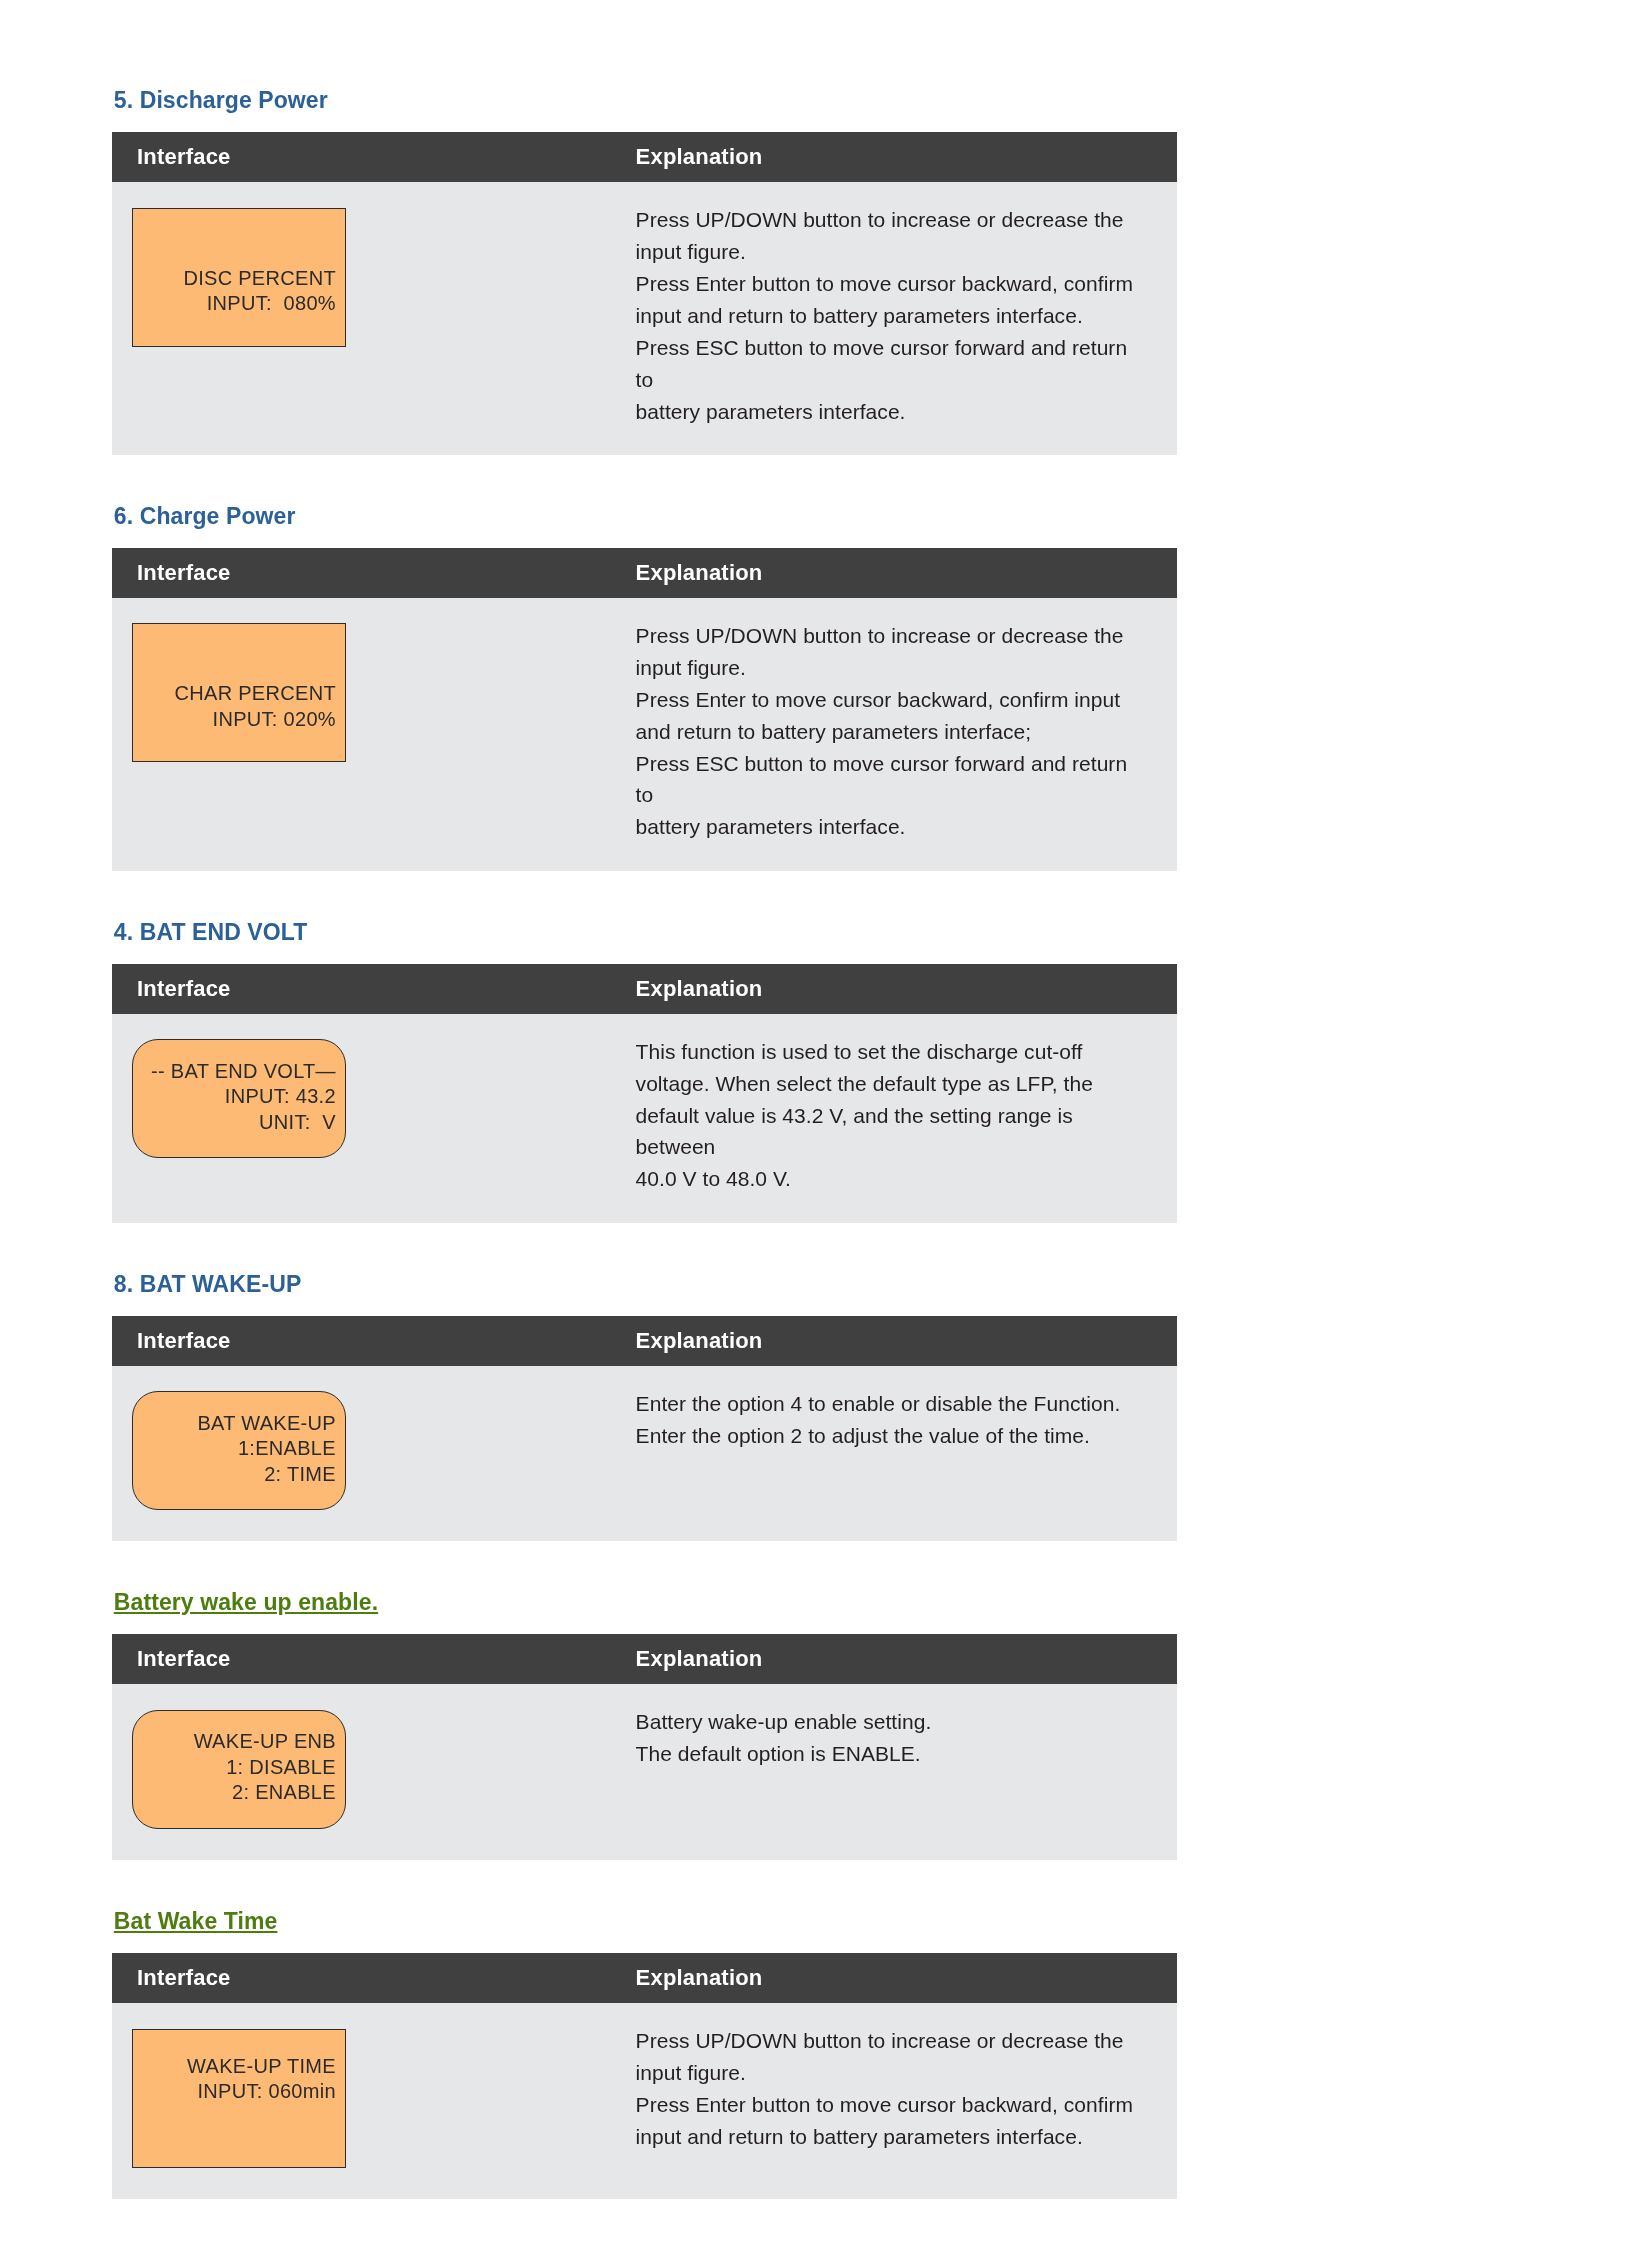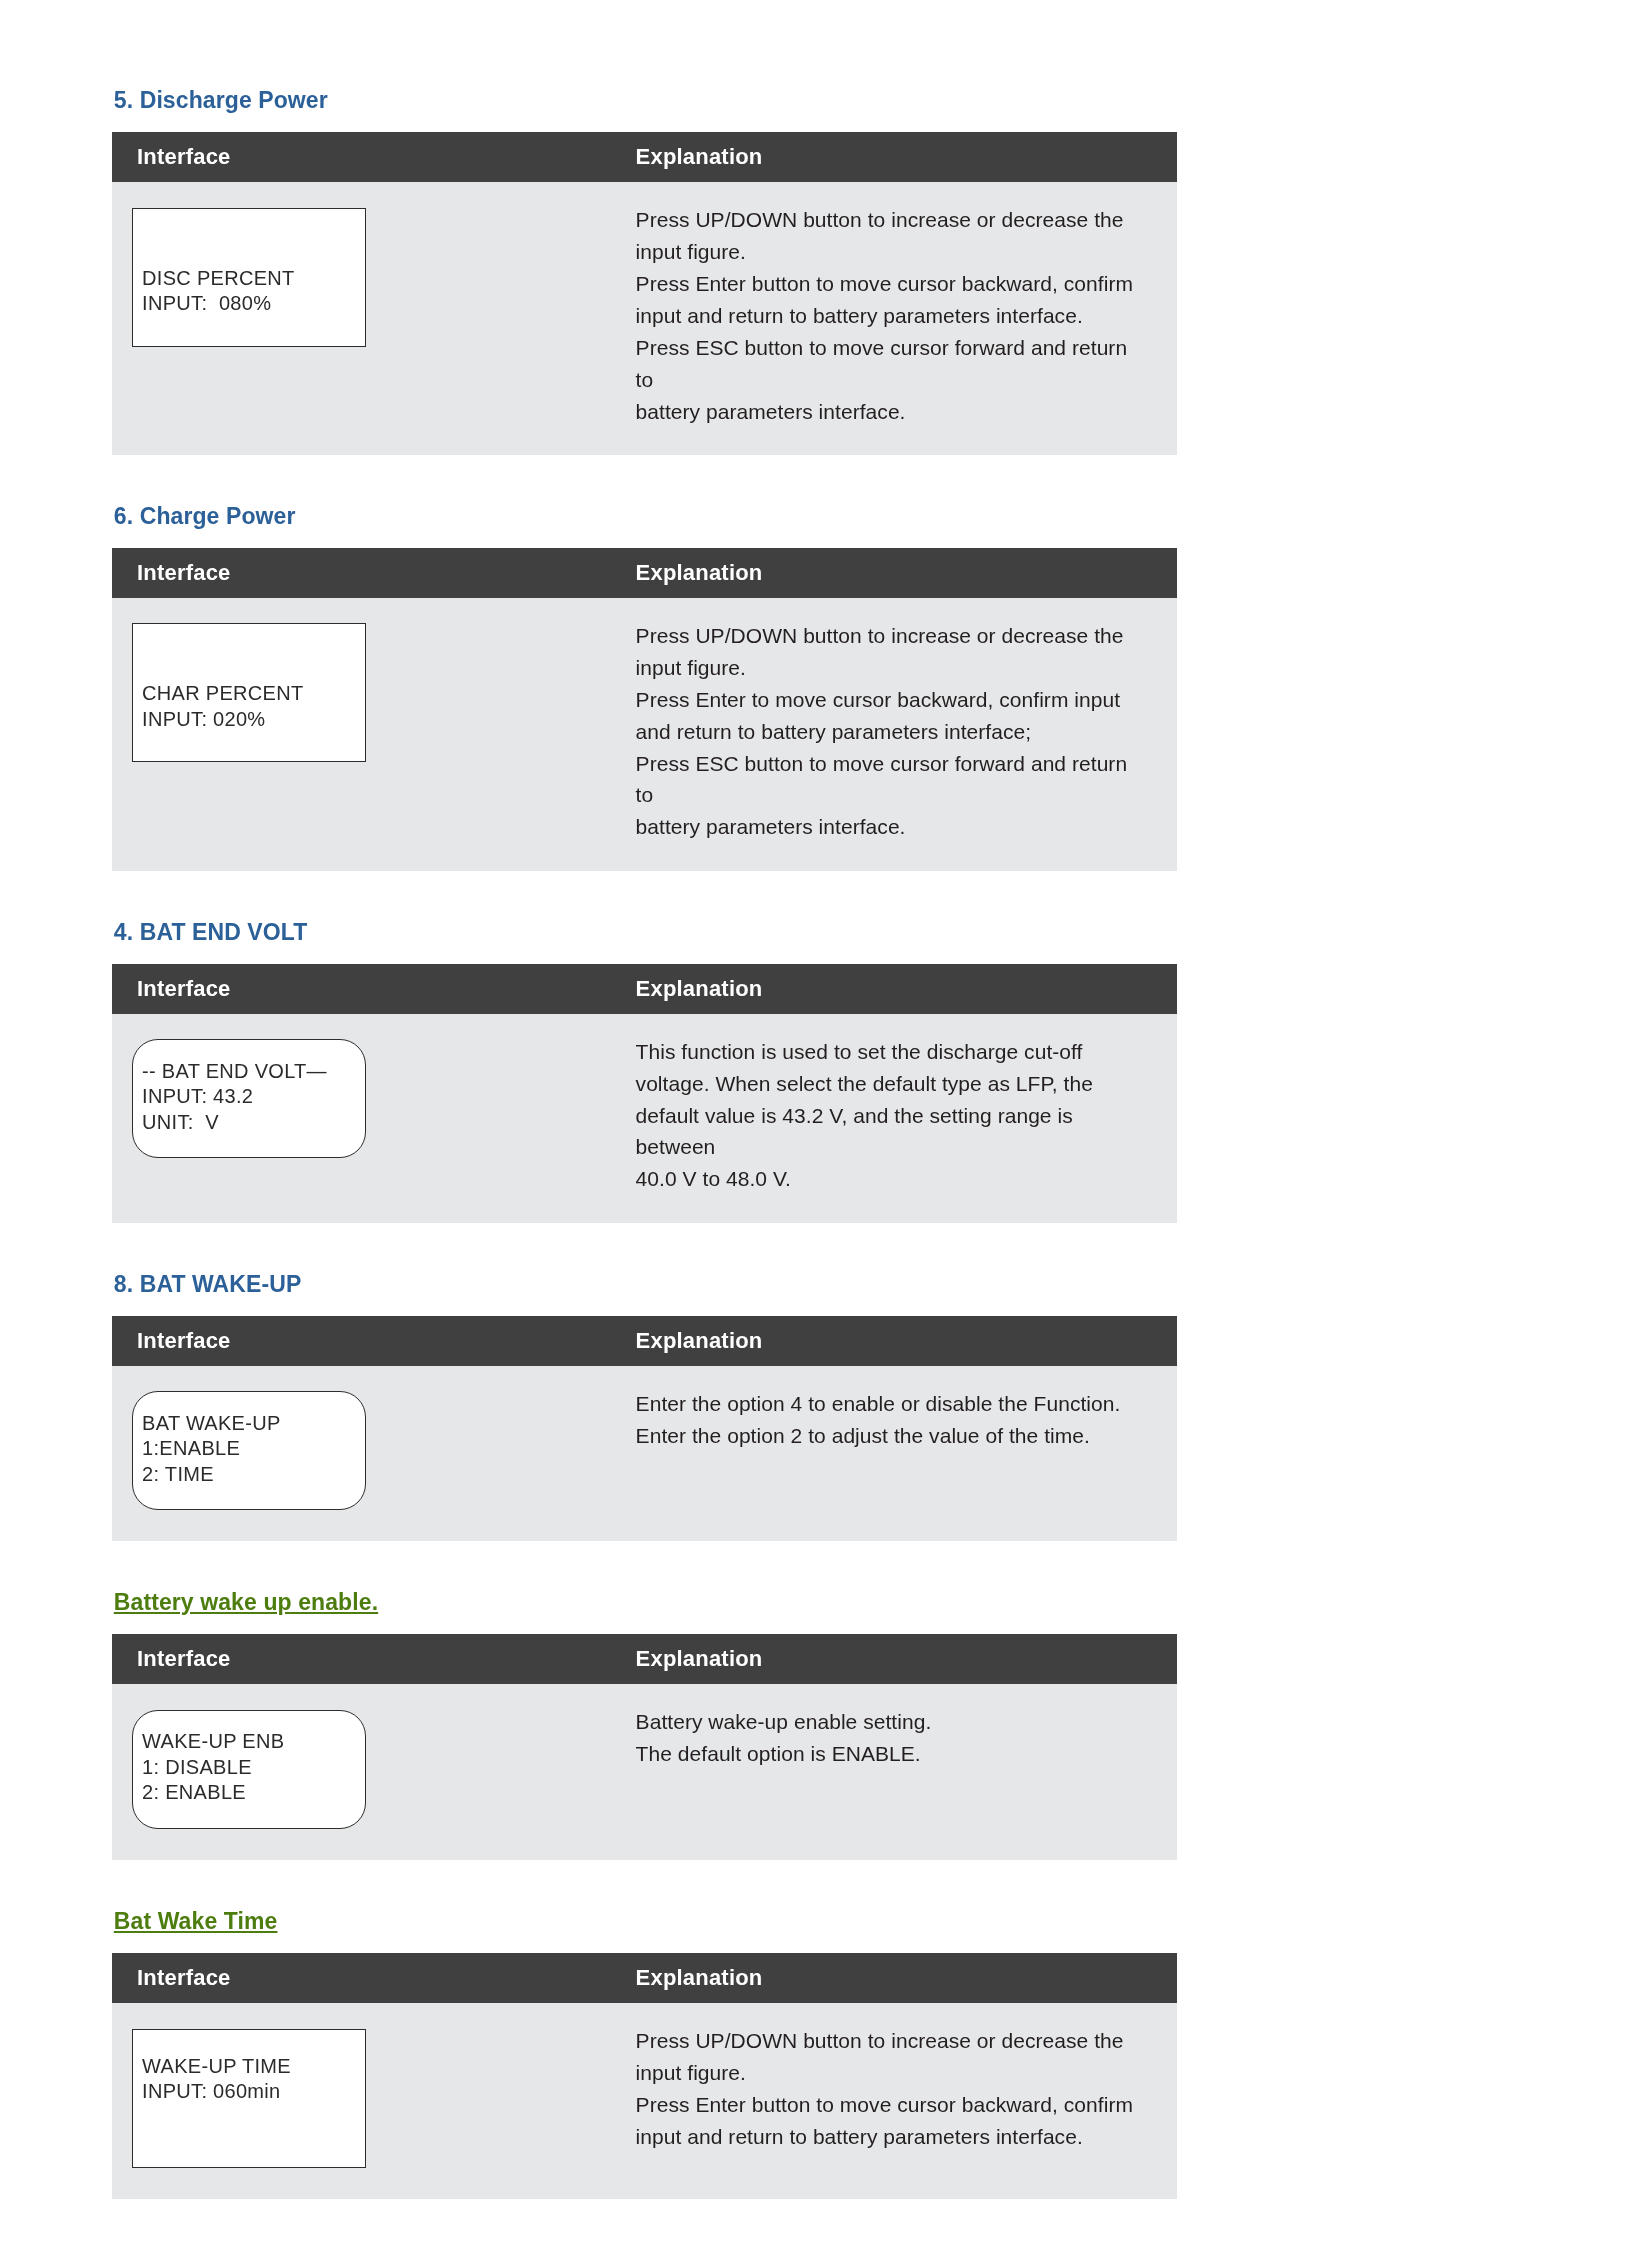--- a/index.html
+++ b/index.html
@@ -75,26 +75,26 @@
   }
   .td-interface {
     padding: 25.6px 0 31px 20px;
   }
   .td-explanation {
     padding: 22px 27.4px 27.4px 25.6px;
   }
 
   
   .lcd {
-    width: 234px;
+    width: 214px;
     box-sizing: border-box;
-    background: #ffffff;
+    background: #fdba74;
     border: 1.8px solid #2c2c2c;
     padding: 12.8px 9.1px 14.6px 9.1px;
-    text-align: left;
+    text-align: right;
     font-family: "Liberation Sans", sans-serif;
   }
   .lcd.h-lines-2 { min-height: 139px; }
   .lcd.h-lines-3 { min-height: 119px; border-radius: 26px; }
   .lcd-line {
     font-size: 20px;
     line-height: 1.28;
     color: #2b2b2b;
     letter-spacing: 0.3px;
     white-space: pre;

